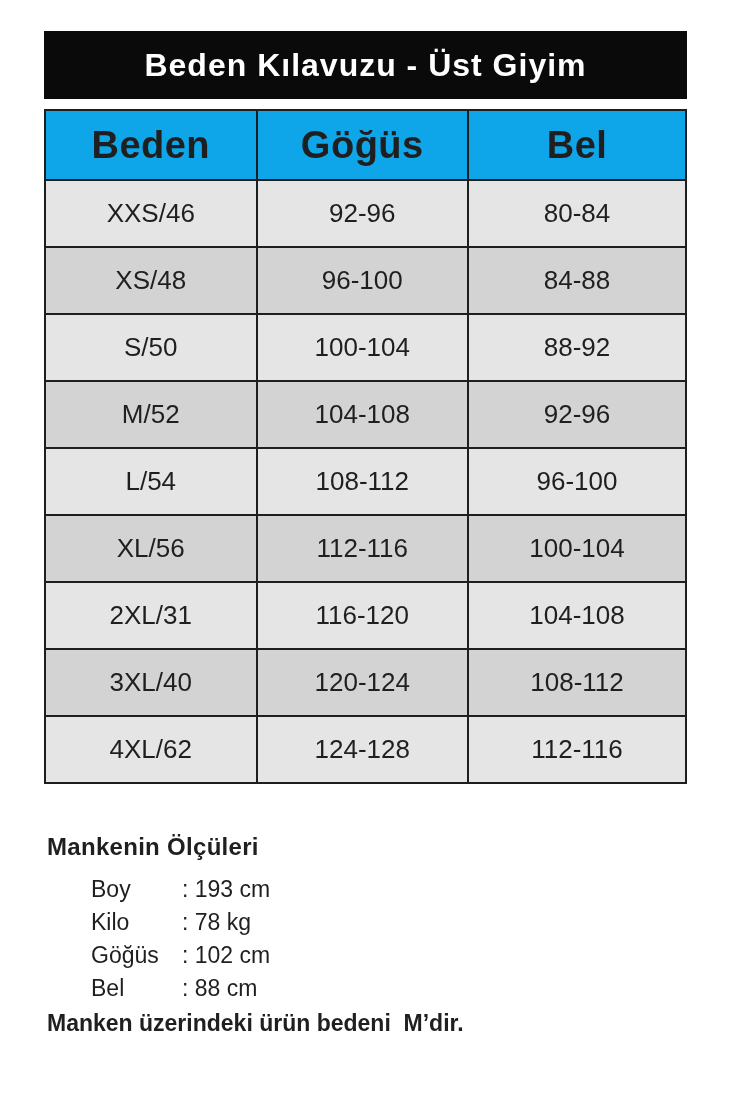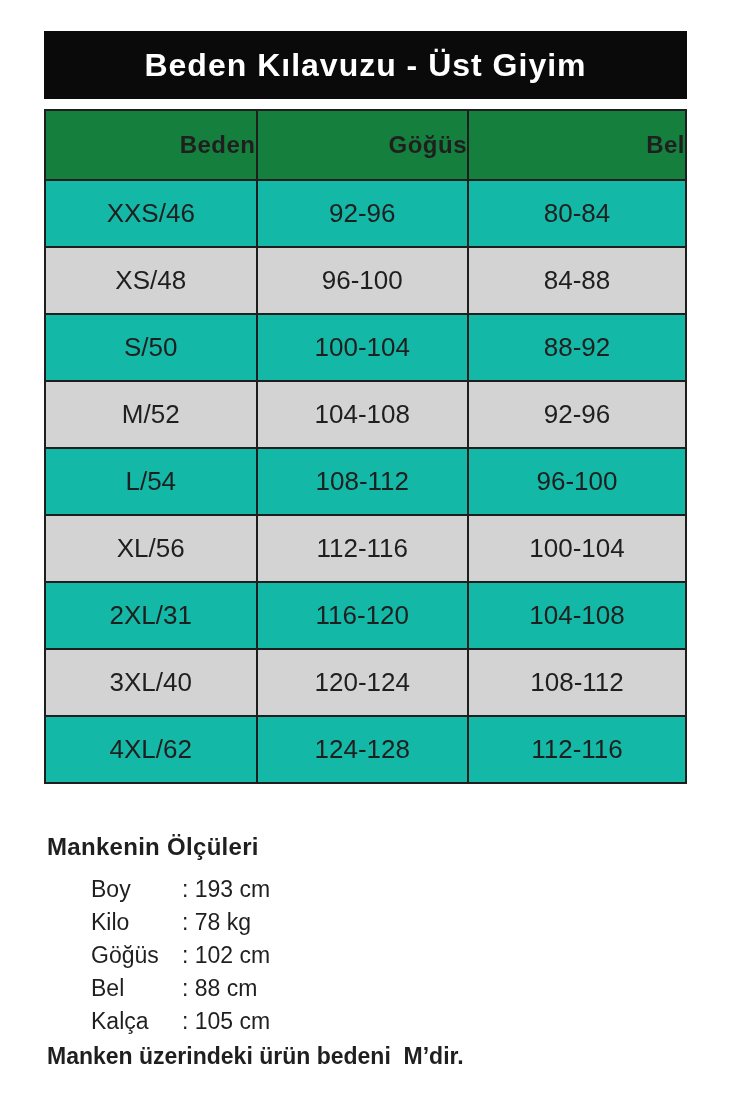--- a/index.html
+++ b/index.html
@@ -49,32 +49,31 @@
     table-layout: fixed;
   }
   table.size-chart th,
   table.size-chart td {
     border: 2px solid #1e1e1e;
     text-align: center;
     vertical-align: middle;
     padding: 0;
   }
   table.size-chart th {
-    background: #15803d;
+    background: #0ea5e9;
     height: 68px;
-    font-size: 24px;
+    font-size: 38px;
     font-weight: 700;
     letter-spacing: 0.5px;
-    text-align: right;
   }
   table.size-chart td {
     height: 65px;
     font-size: 26px;
     font-weight: 400;
-    background: #14b8a6;
+    background: #e5e5e5;
   }
   table.size-chart tbody tr:nth-child(even) td {
     background: #d3d3d3;
   }
 
   
   .model-info {
     position: absolute;
     left: 47px;
     top: 833px;
@@ -189,21 +188,17 @@
       <span class="m-value">: 78 kg</span>
     </div>
     <div class="m-row">
       <span class="m-label">Göğüs</span>
       <span class="m-value">: 102 cm</span>
     </div>
     <div class="m-row">
       <span class="m-label">Bel</span>
       <span class="m-value">: 88 cm</span>
     </div>
-    <div class="m-row">
-      <span class="m-label">Kalça</span>
-      <span class="m-value">: 105 cm</span>
-    </div>
 
     <p class="note">Manken üzerindeki ürün bedeni  M’dir.</p>
   </section>
 
 </div>
 
 </body></html>

